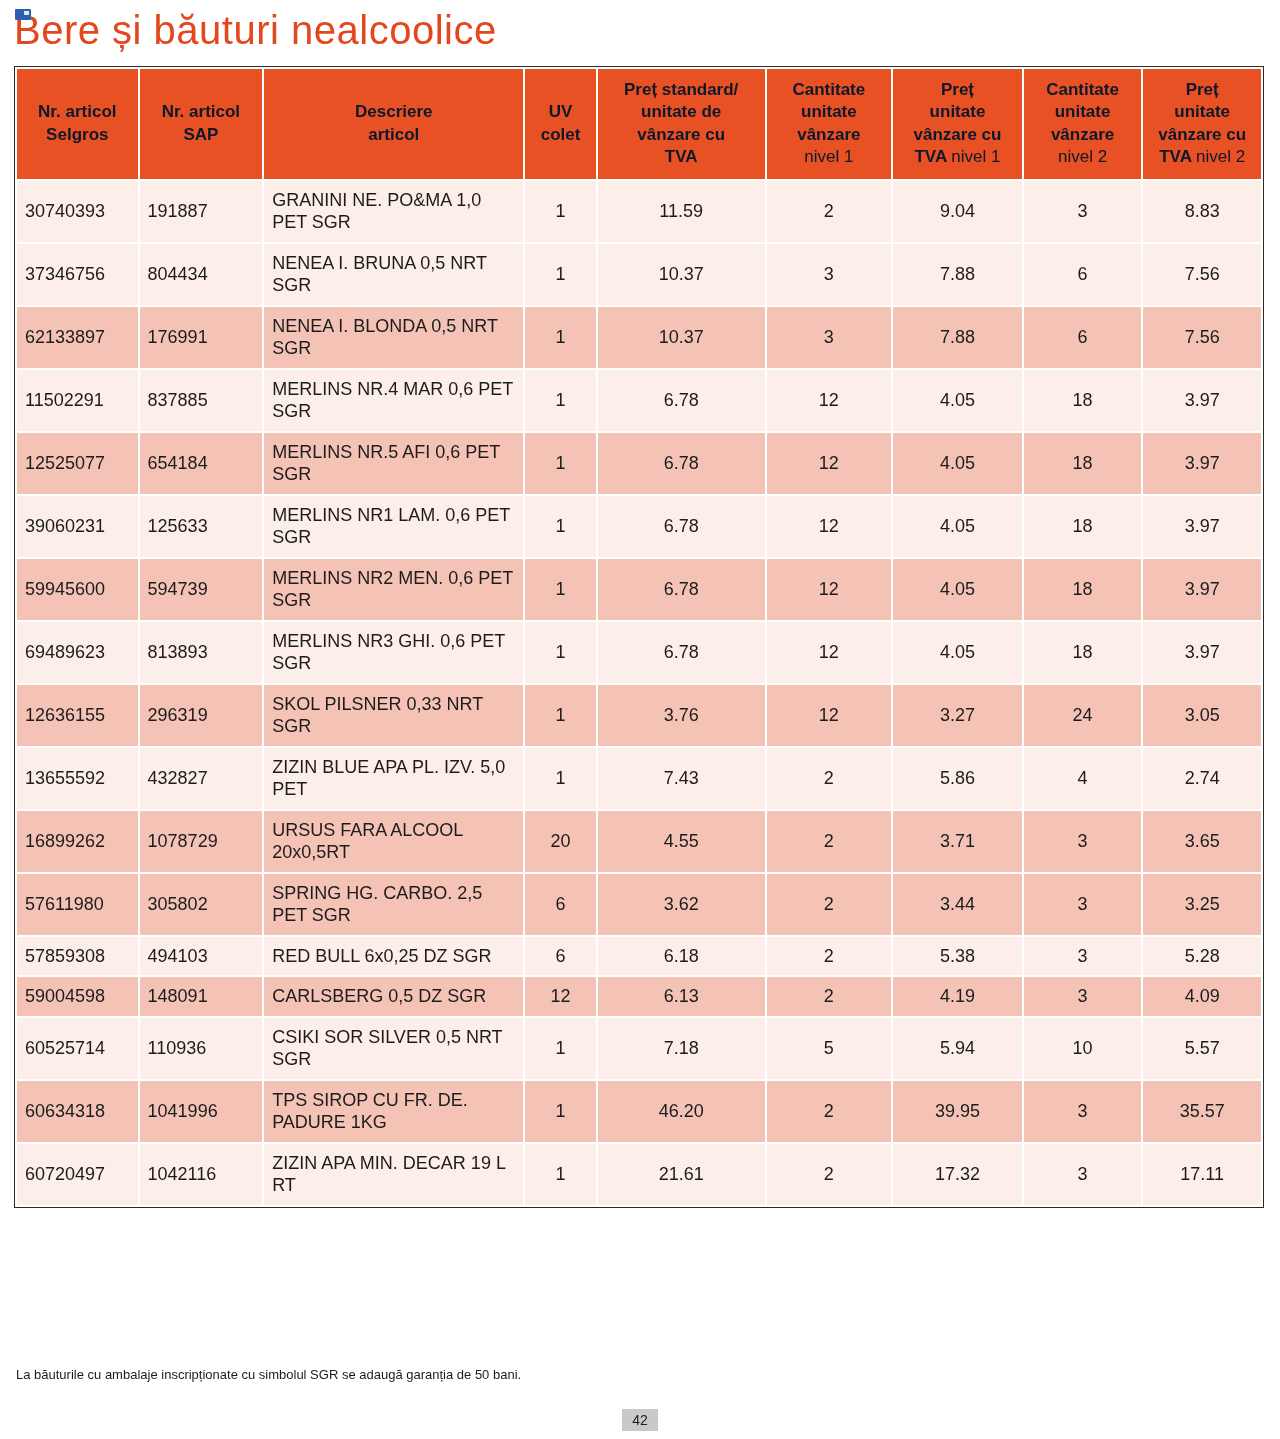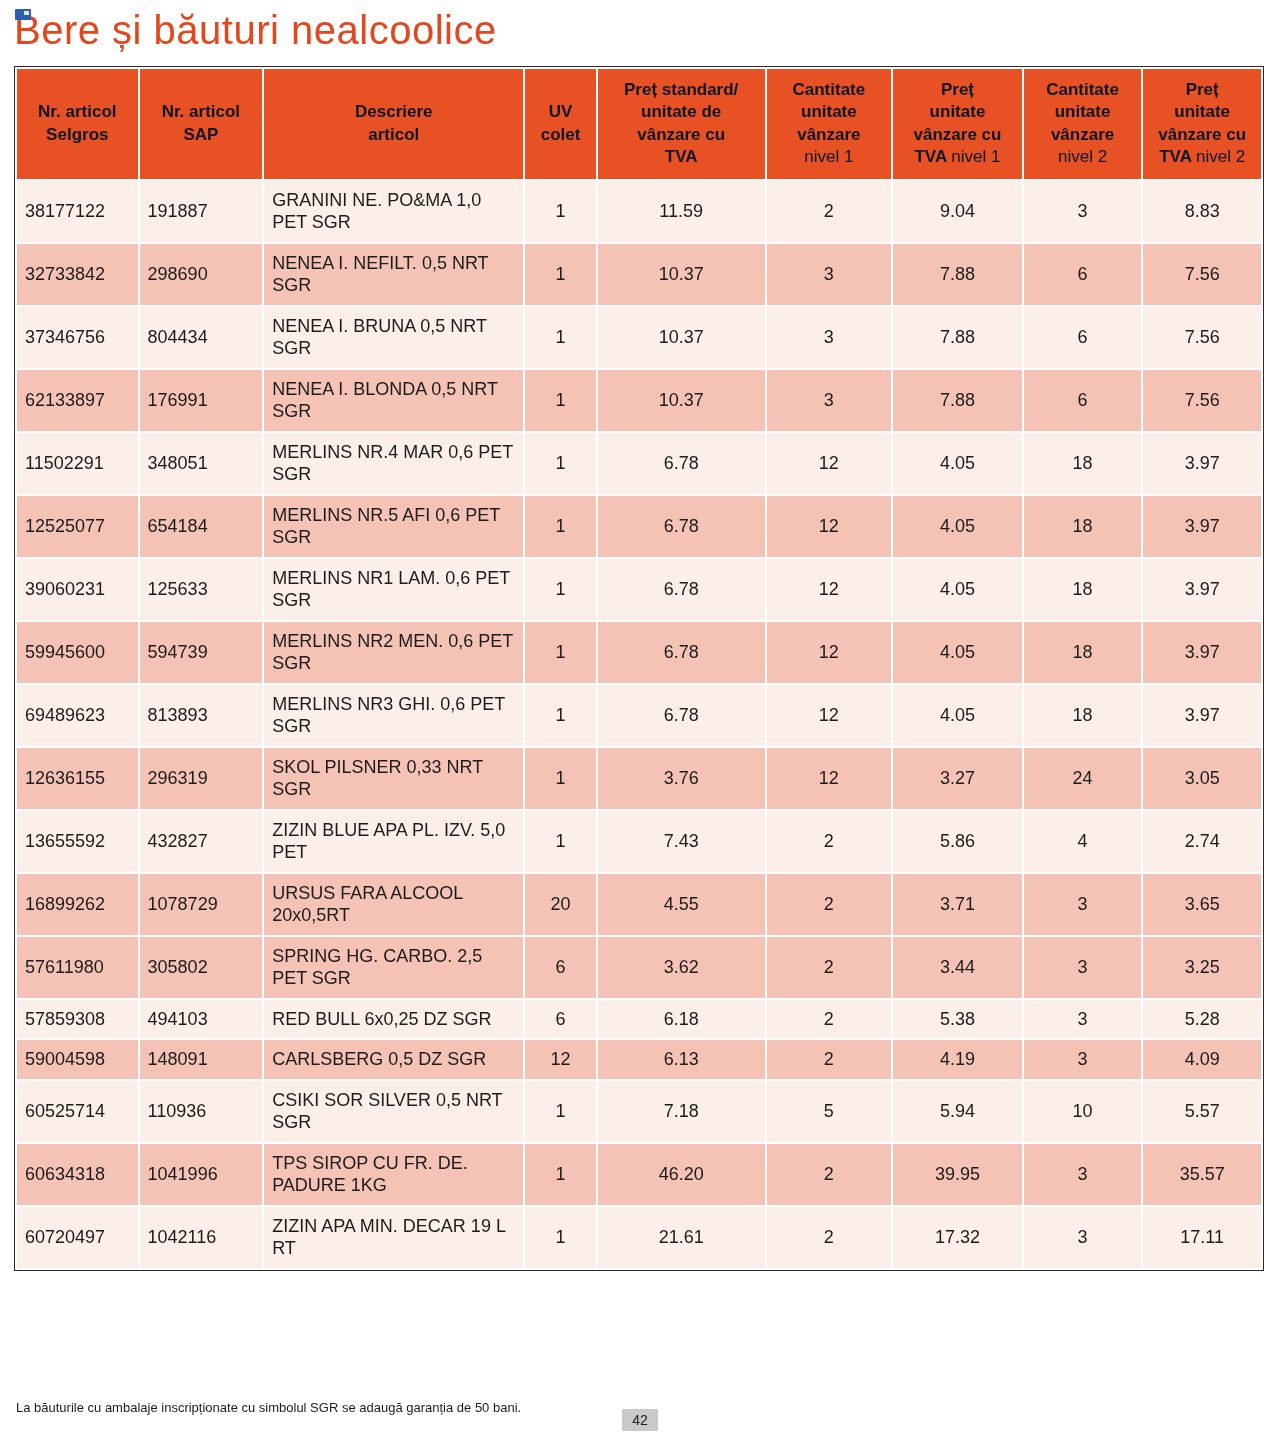--- a/index.html
+++ b/index.html
@@ -73,21 +73,21 @@
     vertical-align: middle;
     color: #1c1c1c;
   }
   tr.light td { background: var(--row-light, #fcefe9); }
   tr.dark td  { background: var(--row-dark,  #f5c3b6); }
   td.align-l { text-align: left; }
   td.align-c { text-align: center; }
   .footnote {
     position: absolute;
     left: 16px;
-    bottom: 24px;
+    bottom: 57px;
     font-size: 13px;
     color: #1c1c1c;
   }
   .pagenum-wrap {
     position: absolute;
     bottom: 8px;
     left: 0;
     width: 100%;
     text-align: center;
   }
@@ -148,66 +148,55 @@
 vânzare
 </span><span class="h-suffix">nivel 2</span></th>
             <th><span class="h-main">Preț
 unitate
 vânzare cu
 TVA </span><span class="h-suffix">nivel 2</span></th>
           </tr>
         </thead>
       <tbody>
           <tr class="light">
-            <td class="align-l">38177122</td>
+            <td class="align-l">30740393</td>
             <td class="align-l">191887</td>
             <td class="align-l">GRANINI NE. PO&amp;MA 1,0 PET SGR</td>
             <td class="align-c">1</td>
             <td class="align-c">11.59</td>
             <td class="align-c">2</td>
             <td class="align-c">9.04</td>
             <td class="align-c">3</td>
             <td class="align-c">8.83</td>
           </tr>
-          <tr class="dark">
-            <td class="align-l">32733842</td>
-            <td class="align-l">298690</td>
-            <td class="align-l">NENEA I. NEFILT. 0,5 NRT SGR</td>
+          <tr class="light">
+            <td class="align-l">37346756</td>
+            <td class="align-l">804434</td>
+            <td class="align-l">NENEA I. BRUNA 0,5 NRT SGR</td>
             <td class="align-c">1</td>
             <td class="align-c">10.37</td>
             <td class="align-c">3</td>
             <td class="align-c">7.88</td>
             <td class="align-c">6</td>
             <td class="align-c">7.56</td>
           </tr>
-          <tr class="light">
-            <td class="align-l">37346756</td>
-            <td class="align-l">804434</td>
-            <td class="align-l">NENEA I. BRUNA 0,5 NRT SGR</td>
+          <tr class="dark">
+            <td class="align-l">62133897</td>
+            <td class="align-l">176991</td>
+            <td class="align-l">NENEA I. BLONDA 0,5 NRT SGR</td>
             <td class="align-c">1</td>
             <td class="align-c">10.37</td>
             <td class="align-c">3</td>
             <td class="align-c">7.88</td>
             <td class="align-c">6</td>
             <td class="align-c">7.56</td>
           </tr>
-          <tr class="dark">
-            <td class="align-l">62133897</td>
-            <td class="align-l">176991</td>
-            <td class="align-l">NENEA I. BLONDA 0,5 NRT SGR</td>
-            <td class="align-c">1</td>
-            <td class="align-c">10.37</td>
-            <td class="align-c">3</td>
-            <td class="align-c">7.88</td>
-            <td class="align-c">6</td>
-            <td class="align-c">7.56</td>
-          </tr>
           <tr class="light">
             <td class="align-l">11502291</td>
-            <td class="align-l">348051</td>
+            <td class="align-l">837885</td>
             <td class="align-l">MERLINS NR.4 MAR 0,6 PET SGR</td>
             <td class="align-c">1</td>
             <td class="align-c">6.78</td>
             <td class="align-c">12</td>
             <td class="align-c">4.05</td>
             <td class="align-c">18</td>
             <td class="align-c">3.97</td>
           </tr>
           <tr class="dark">
             <td class="align-l">12525077</td>

